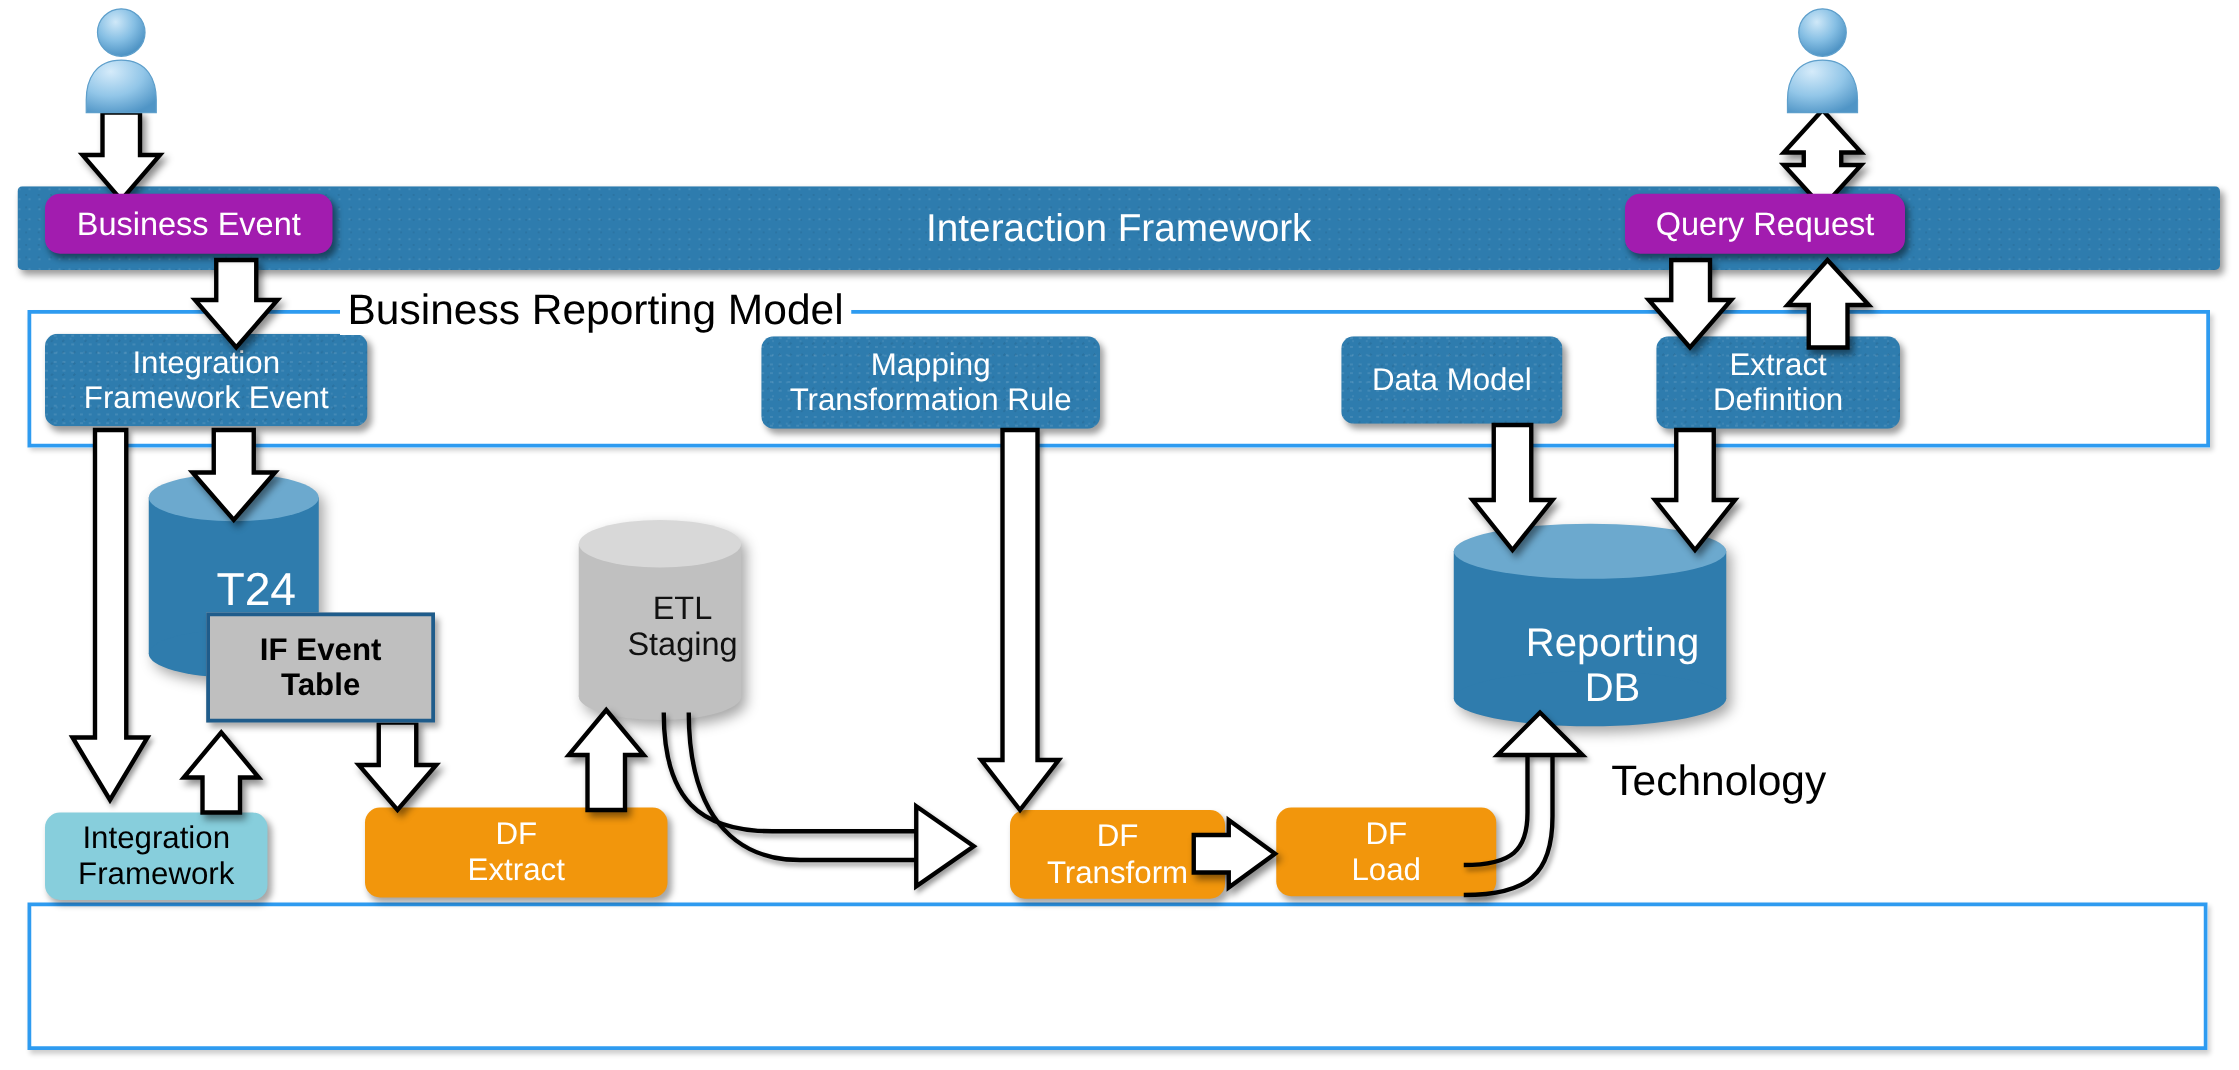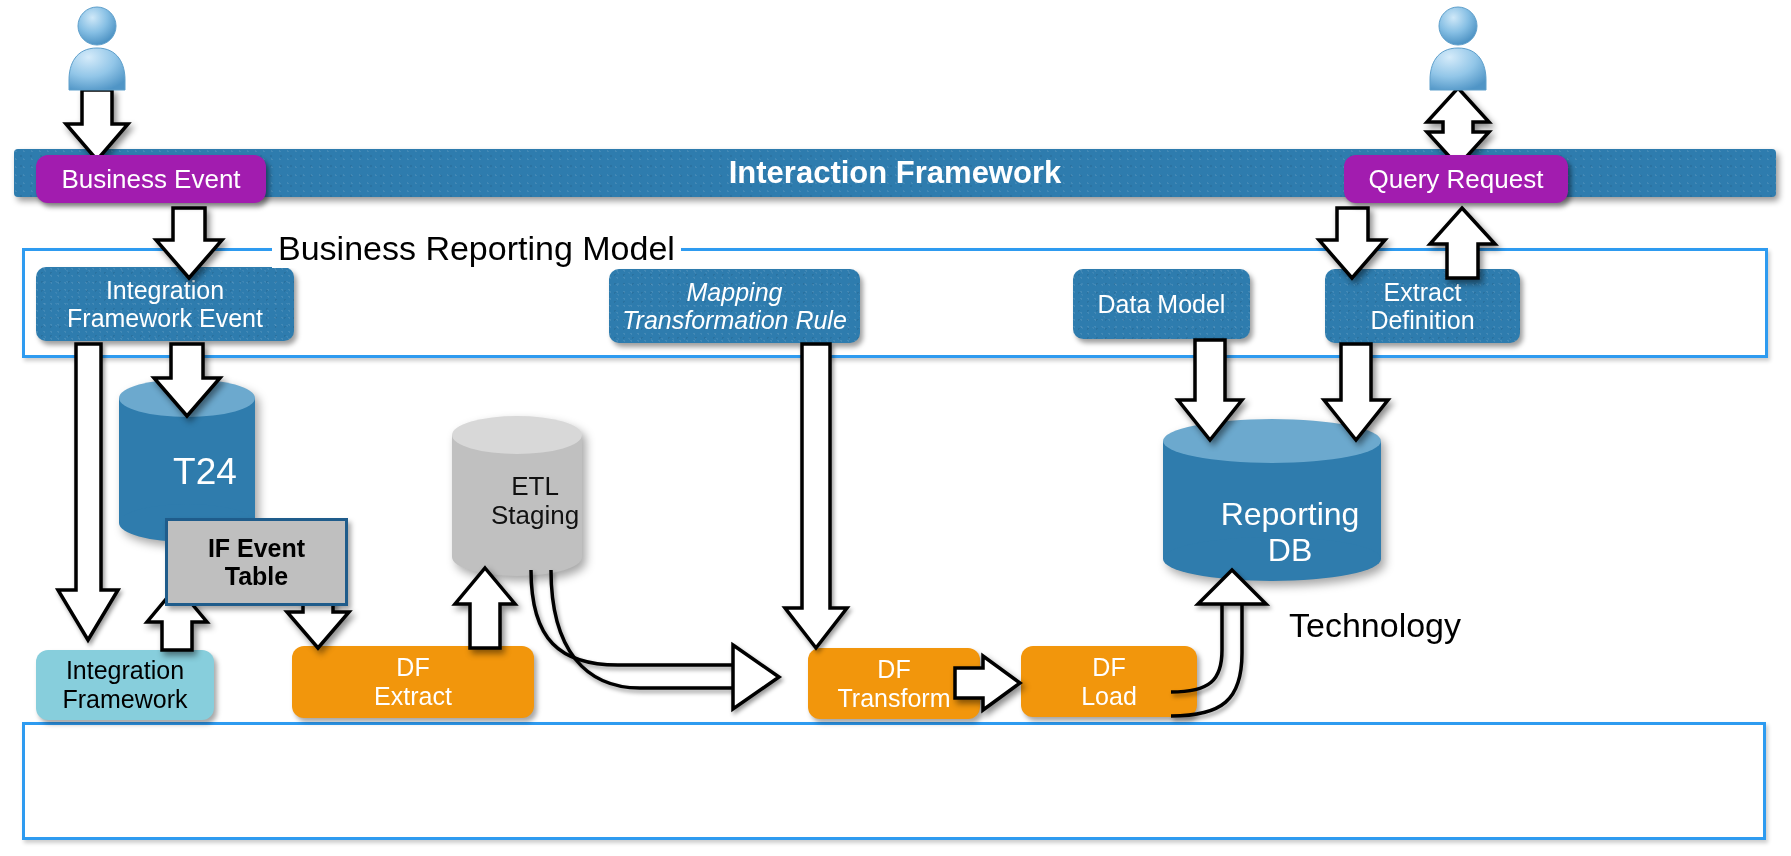--- a/index.html
+++ b/index.html
@@ -91,21 +91,20 @@
     color:#000000;
     font-weight:bold;
     display:flex;
     align-items:center;
     justify-content:center;
     text-align:center;
     line-height:1.12;
     font-size:25px;
     box-shadow:3px 4px 5px rgba(0,0,0,.35);
     z-index:8;
-    margin-top:28px;
   }
 
   
   .band{
     background:#2E7CAE;
     background-image:
       radial-gradient(circle at 20% 30%, rgba(255,255,255,.10) 0 1px, transparent 1px),
       radial-gradient(circle at 70% 70%, rgba(0,0,0,.07) 0 1px, transparent 1px);
     background-size:8px 8px, 10px 10px;
     border-radius:4px;
@@ -206,48 +205,48 @@
     </svg>
   </div>
 
   <div class="abs person" style="left:1423px;top:2px;width:70px;height:90px;">
     <svg viewBox="0 0 70 90" width="70" height="90" aria-hidden="true">
       <circle cx="35" cy="24" r="19" fill="url(#pgH)" stroke="#5E9FCB" stroke-width="1"></circle>
       <path d="M35 46 C14 46 7 62 7 78 L7 88 L63 88 L63 78 C63 62 56 46 35 46 Z" fill="url(#pgB)" stroke="#5E9FCB" stroke-width="1"></path>
     </svg>
   </div>
 
-  <div class="abs band" style="left:14px;top:149px;width:1762px;height:48px;font-weight:bold;">
+  <div class="abs band" style="left:14px;top:149px;width:1762px;height:67px;">
     <span>Interaction Framework</span>
   </div>
 
   <div class="abs black-box" style="left:36px;top:155px;width:230px;height:48px;">
     <span>Business Event</span>
   </div>
 
-  <div class="abs black-box" style="left:1344px;top:155px;width:224px;height:48px;">
+  <div class="abs black-box" style="left:1300px;top:155px;width:224px;height:48px;">
     <span>Query Request</span>
   </div>
 
   <div class="abs lane-caption" style="left:272px;top:229px;">
     <span>Business Reporting Model</span>
   </div>
 
   <div class="abs lane-caption" style="left:1283px;top:606px;">
     <span>Technology</span>
   </div>
 
   <div class="abs blue-box" style="left:36px;top:267px;width:258px;height:74px;">
     <div>
       <div>Integration</div>
       <div>Framework Event</div>
     </div>
   </div>
 
-  <div class="abs blue-box" style="left:609px;top:269px;width:251px;height:74px;font-style:italic;">
+  <div class="abs blue-box" style="left:609px;top:269px;width:271px;height:74px;">
     <div>
       <div>Mapping</div>
       <div>Transformation Rule</div>
     </div>
   </div>
 
   <div class="abs blue-box" style="left:1073px;top:269px;width:177px;height:70px;">
     <div>
       <div>Data Model</div>
     </div>
@@ -260,21 +259,21 @@
     </div>
   </div>
 
   <div class="abs cyl cyl-blue" style="left:119px;top:379px;width:136px;height:163px;filter:drop-shadow(4px 5px 5px rgba(0,0,0,.35));">
     <div class="body" style="top:19px;bottom:19px;"></div>
     <div class="top" style="height:38px;"></div>
     <div class="bottom" style="height:38px;"></div>
     <div class="label" style="top:72px;font-size:37px;">T24</div>
   </div>
 
-  <div class="abs cyl cyl-grey" style="left:452px;top:416px;width:130px;height:160px;filter:drop-shadow(4px 5px 5px rgba(0,0,0,.35));">
+  <div class="abs cyl cyl-grey" style="left:463px;top:416px;width:130px;height:160px;filter:drop-shadow(4px 5px 5px rgba(0,0,0,.35));">
     <div class="body" style="top:19px;bottom:19px;"></div>
     <div class="top" style="height:38px;"></div>
     <div class="bottom" style="height:38px;"></div>
     <div class="label" style="top:56px;font-size:26px;">
       <div>ETL</div>
       <div>Staging</div>
     </div>
   </div>
 
   <div class="abs cyl cyl-blue" style="left:1163px;top:419px;width:218px;height:162px;filter:drop-shadow(4px 5px 5px rgba(0,0,0,.35));">

